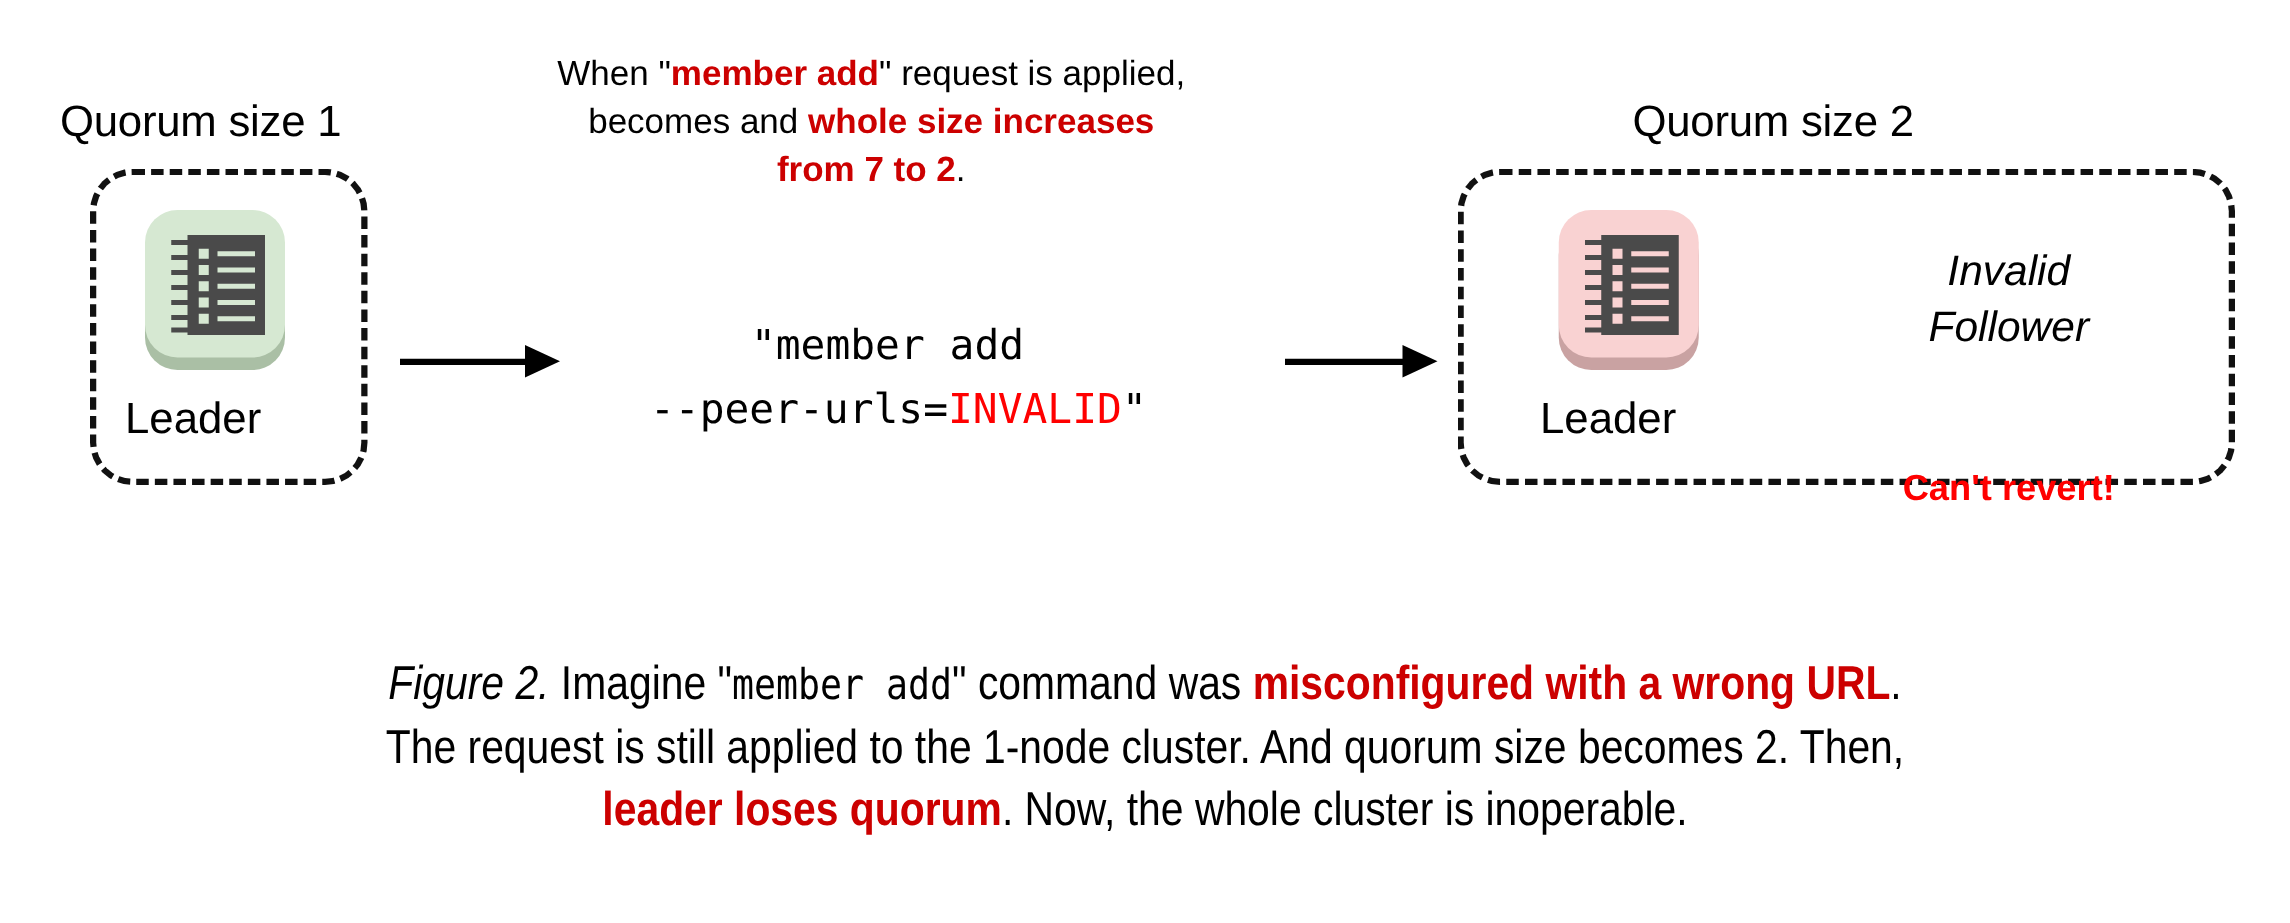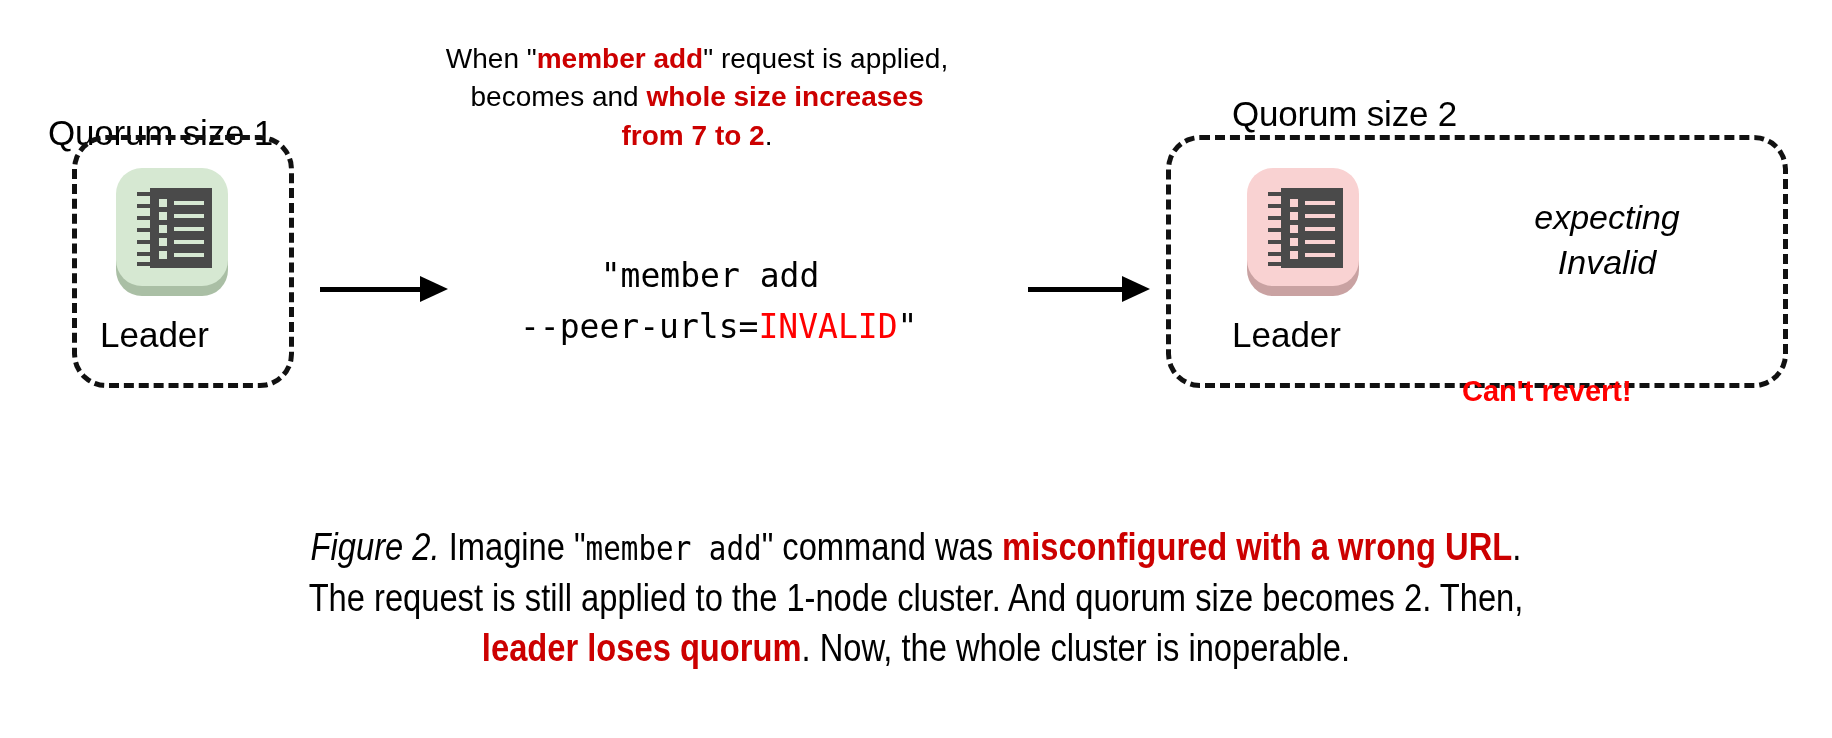--- a/index.html
+++ b/index.html
@@ -23,22 +23,22 @@
   .mono { font-family: "DejaVu Sans Mono", "Liberation Mono", monospace; }
   .ital { font-style: italic; }
 
   
   .quorum-title {
     font-size: 35px;
     font-family: "Liberation Sans", sans-serif;
     white-space: nowrap;
     letter-spacing: -0.2px;
   }
-  #quorum-left-title  { left: 48px;  top: 78px; margin-top: 35px; }
-  #quorum-right-title { left: 1232px; top: 78px; margin-top: 16px; }
+  #quorum-left-title  { left: 48px;  top: 78px; }
+  #quorum-right-title { left: 1306px; top: 78px; }
 
   
   .node-box {
     border: 5px dashed #111111;
     border-radius: 34px;
     box-sizing: border-box;
   }
   #node-box-left {
     left: 72px;
     top: 135px;
@@ -175,21 +175,21 @@
     text-align: center;
     font-size: 34px;
     font-style: italic;
     line-height: 1.33;
   }
   #status-block span { display: block; }
   #revert-warning {
     left: 1462px;
     top: 375px;
     width: 290px;
-    text-align: left;
+    text-align: center;
     font-size: 29px;
     font-weight: bold;
     color: #ff0000;
   }
 
   
   #figure-caption {
     left: 60px;
     top: 522px;
     width: 1712px;
@@ -282,22 +282,22 @@
     <div class="sq" style="top:50px"></div>
       <div class="ln" style="top:52px"></div>
     <div class="sq" style="top:63px"></div>
       <div class="ln" style="top:65px"></div>
   </div>
 </div>
 
 <div class="node-label" id="node-label-right">Leader</div>
 
 <div class="abs" id="status-block">
-  <span>expecting</span>
   <span>Invalid</span>
+  <span>Follower</span>
 </div>
 
 <div class="abs" id="revert-warning">Can't revert!</div>
 
 <div class="abs" id="figure-caption">
   <span class="cap-line"><span class="ital">Figure 2.</span><span> Imagine "</span><span class="mono">member add</span><span>" command was </span><span class="red-bold">misconfigured with a wrong URL</span><span>.</span></span>
   <span class="cap-line">The request is still applied to the 1-node cluster. And quorum size becomes 2. Then,</span>
   <span class="cap-line"><span class="red-bold">leader loses quorum</span><span>. Now, the whole cluster is inoperable.</span></span>
 </div>
 

